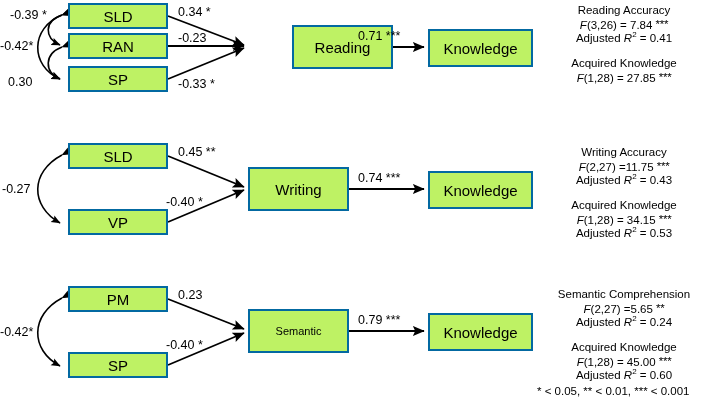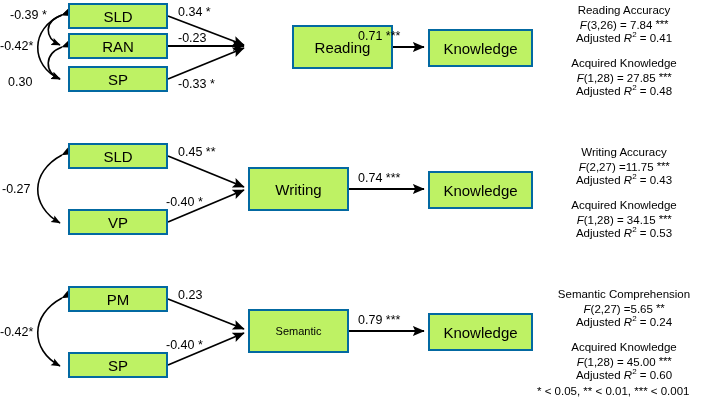--- a/index.html
+++ b/index.html
@@ -157,21 +157,20 @@
   <div class="coef" style="left:358px; top:30px;">0.71 ***</div>
 
   <div class="stats" style="left:548px; top:4px; width:152px;">
     <span class="ttl">Reading Accuracy</span>
     <span class="ln"><i>F</i><span>(3,26) = 7.84 </span><span class="star">***</span></span>
     <span class="ln"><span>Adjusted </span><i>R</i><sup>2</sup><span> = 0.41</span></span>
   </div>
   <div class="stats" style="left:548px; top:57px; width:152px;">
     <span class="ttl">Acquired Knowledge</span>
     <span class="ln"><i>F</i><span>(1,28) = 27.85 </span><span class="star">***</span></span>
-    <span class="ln"><span>Adjusted </span><i>R</i><sup>2</sup><span> = 0.48</span></span>
   </div>
 
   <div class="node-box" style="left:68px; top:143px; width:100px; height:26px;">
     <span>SLD</span>
   </div>
   <div class="node-box" style="left:68px; top:209px; width:100px; height:26px;">
     <span>VP</span>
   </div>
   <div class="node-box" style="left:248px; top:167px; width:101px; height:44px;">
     <span>Writing</span>

